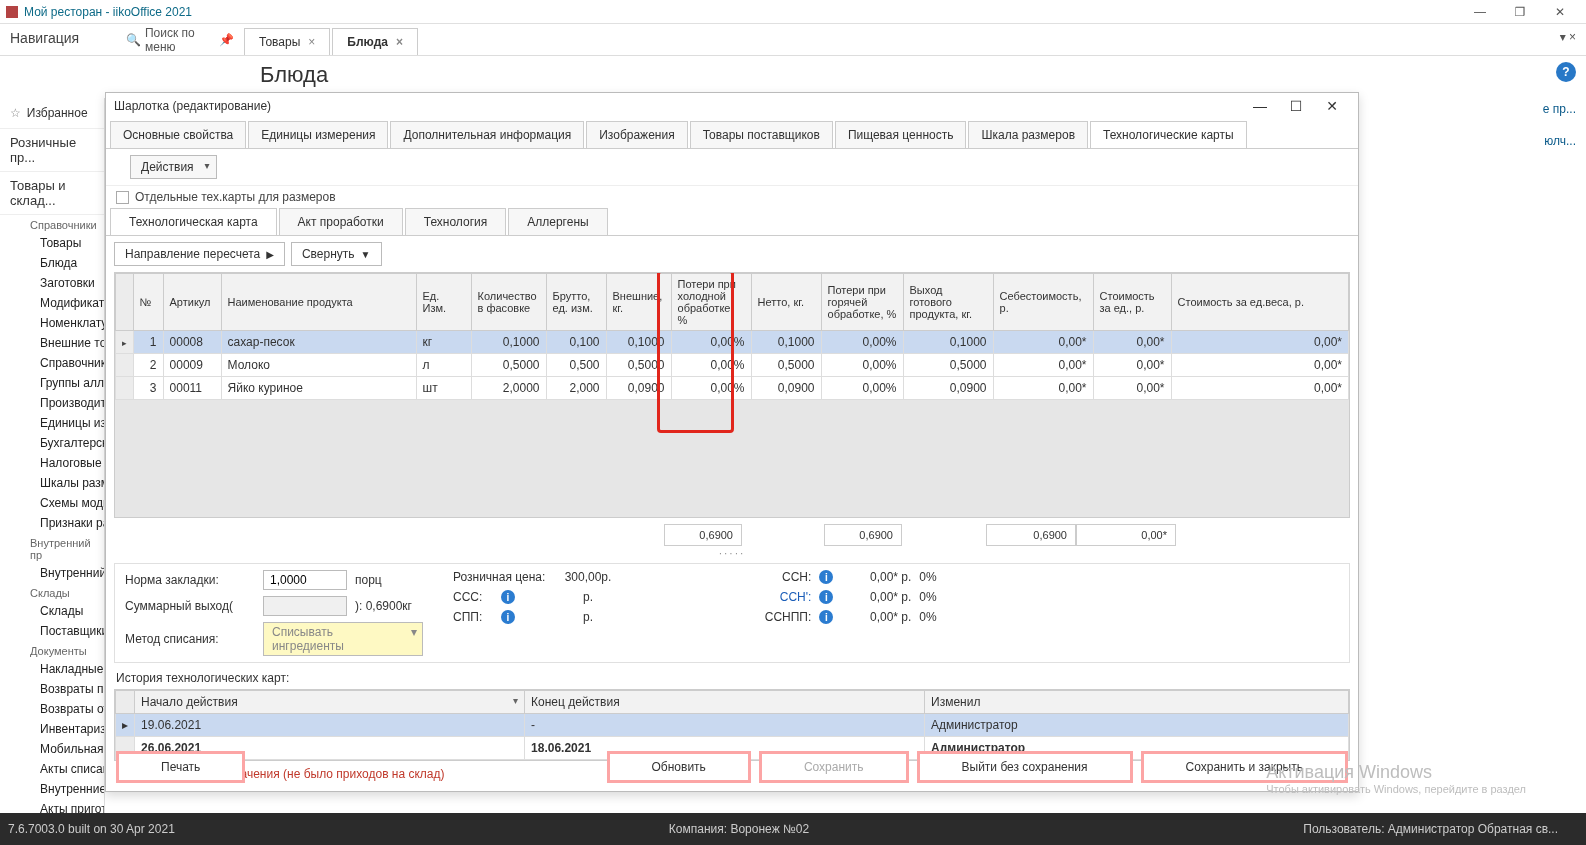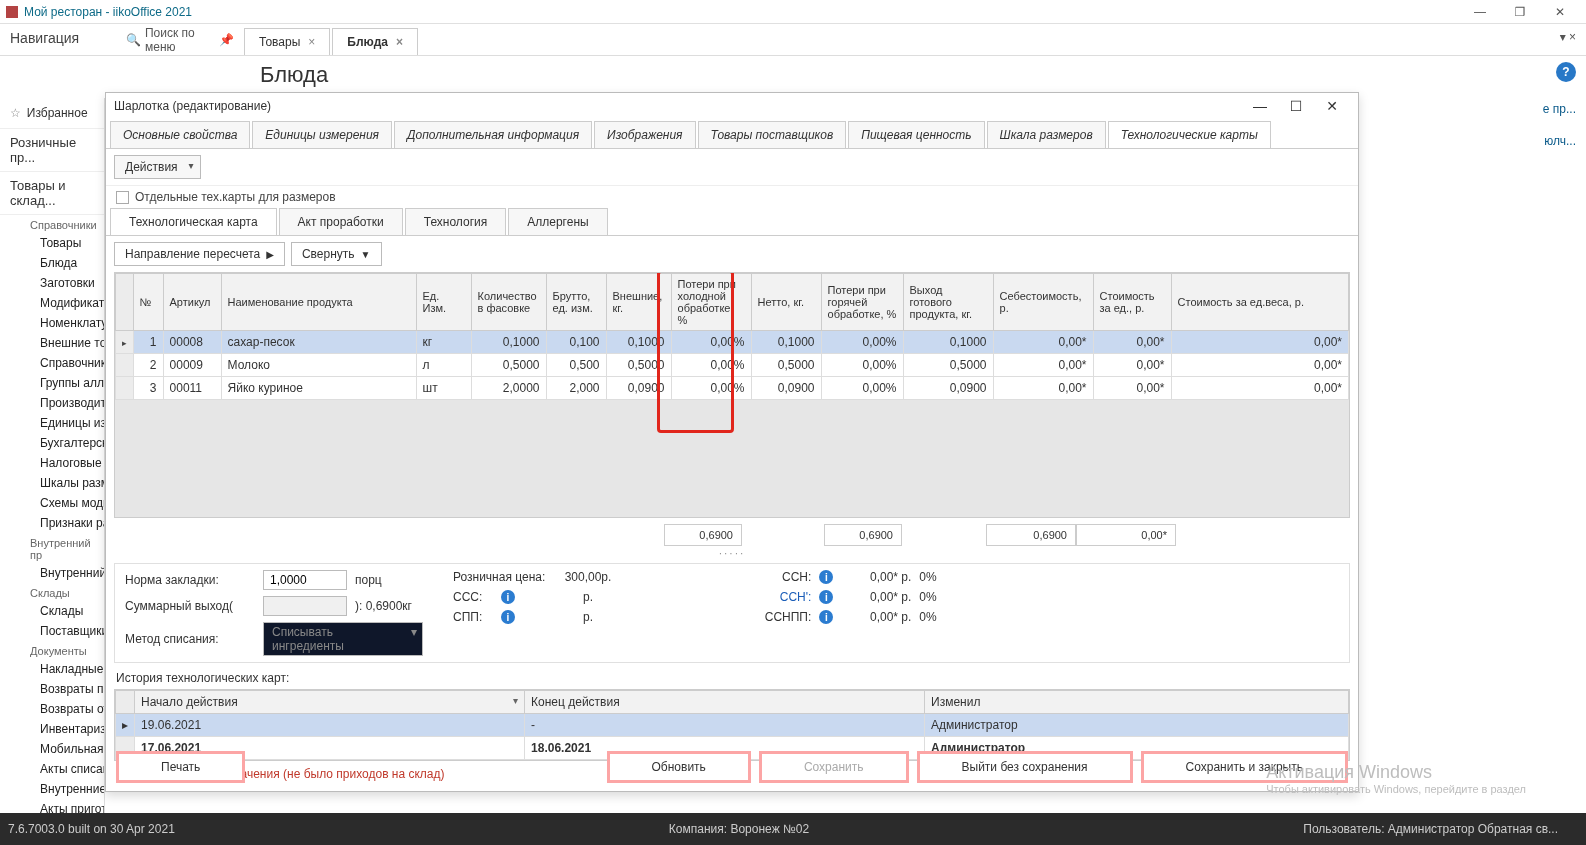--- a/index.html
+++ b/index.html
@@ -34,24 +34,24 @@
 .content { flex:1; position:relative; overflow:hidden; }
 .right-trunc { position:absolute; right:10px; font-size:12px; color:#0a5a8a; }
 .right-trunc.a { top:4px; }
 .right-trunc.b { top:36px; }
 
 .modal { position:absolute; left:105px; top:92px; width:1254px; height:700px; background:#fff; border:1px solid #bbb; box-shadow:0 4px 10px rgba(0,0,0,0.15); }
 .modal-title { height:26px; display:flex; align-items:center; padding:0 8px; font-size:12px; }
 .modal-title .txt { flex:1; }
 .modal-title .wb { width:36px; text-align:center; font-size:14px; cursor:pointer; }
 .modal-tabs { display:flex; border-bottom:1px solid #ccc; padding:2px 4px 0 4px; }
-.mtab { padding:6px 12px; border:1px solid #ccc; border-bottom:none; margin-right:2px; background:#f7f7f7; font-size:12px; cursor:pointer;font-style:italic; }
+.mtab { padding:6px 12px; border:1px solid #ccc; border-bottom:none; margin-right:2px; background:#f7f7f7; font-size:12px; cursor:pointer; }
 .mtab.active { background:#fff; }
 
-.actionsbar { padding:6px 8px; display:flex; align-items:center; gap:10px; border-bottom:1px solid #eee; }
+.actionsbar { padding:6px 24px; display:flex; align-items:center; gap:10px; border-bottom:1px solid #eee; }
 .combo { border:1px solid #bbb; padding:4px 22px 4px 10px; background:#f7f7f7; position:relative; cursor:pointer; font-size:12px; }
 .combo::after { content:"▾"; position:absolute; right:6px; top:4px; color:#555; font-size:10px; }
 .chk { display:flex; align-items:center; gap:6px; padding:4px 10px; color:#444; font-size:12px; }
 .chk .box { width:13px; height:13px; border:1px solid #aaa; background:#fff; }
 
 .subtabs { display:flex; border-bottom:1px solid #ccc; padding:0 4px; }
 .stab { padding:6px 18px; border:1px solid #ccc; border-bottom:none; margin-right:2px; background:#f7f7f7; font-size:12px; cursor:pointer; }
 .stab.active { background:#fff; }
 
 .rowbtns { display:flex; gap:6px; padding:6px 8px; }
@@ -73,21 +73,21 @@
 .totcell { border:1px solid #ccc; padding:4px 8px; text-align:right; font-size:11px; width:78px; }
 .totspacer { flex:1; }
 .dots-sep { text-align:center; color:#888; letter-spacing:2px; margin:2px 0; font-size:10px; }
 
 .formsection { display:flex; padding:6px 10px; gap:30px; border:1px solid #e0e0e0; margin:4px 8px; }
 .fcol { display:flex; flex-direction:column; gap:6px; font-size:12px; }
 .frow { display:flex; align-items:center; gap:8px; }
 .flabel { width:130px; }
 .finput { border:1px solid #bbb; padding:2px 6px; width:84px; text-align:left; background:#fff; }
 .finput.ro { background:#f0f0f0; color:#999; }
-.fcombo { border:1px solid #bbb; padding:2px 20px 2px 8px; width:160px; position:relative; background:#0f172a; color:#888; }
+.fcombo { border:1px solid #bbb; padding:2px 20px 2px 8px; width:160px; position:relative; background:#fef9c3; color:#888; }
 .fcombo::after { content:"▾"; position:absolute; right:5px; top:2px; }
 .info-i { width:14px; height:14px; border-radius:50%; background:#2b7cd0; color:#fff; display:inline-flex; align-items:center; justify-content:center; font-size:10px; font-weight:700; }
 .blue { color:#1a5db8; }
 
 .history-label { padding:4px 10px; font-size:12px; }
 .histgrid { border:1px solid #ccc; margin:0 8px; }
 .histgrid table { width:100%; border-collapse:collapse; }
 .histgrid th { background:#f2f2f2; border:1px solid #ccc; padding:4px 6px; text-align:left; font-weight:400; font-size:12px; }
 .histgrid td { border:1px solid #ddd; padding:4px 6px; font-size:12px; }
 .histgrid tr.sel td { background:#c9d9f0; }
@@ -392,21 +392,21 @@
         </thead>
       <tbody id="hist-body">
           <tr class="sel ">
             <td class="m">▸</td>
             <td>19.06.2021</td>
             <td>-</td>
             <td>Администратор</td>
           </tr>
           <tr class="bold">
             <td class="m"></td>
-            <td>17.06.2021</td>
+            <td>26.06.2021</td>
             <td>18.06.2021</td>
             <td>Администратор</td>
           </tr>
         </tbody>
     </table>
   </div>
 
   <div class="warnrow">* Приблизительные значения (не было приходов на склад)</div>
 
   <div class="footer">

